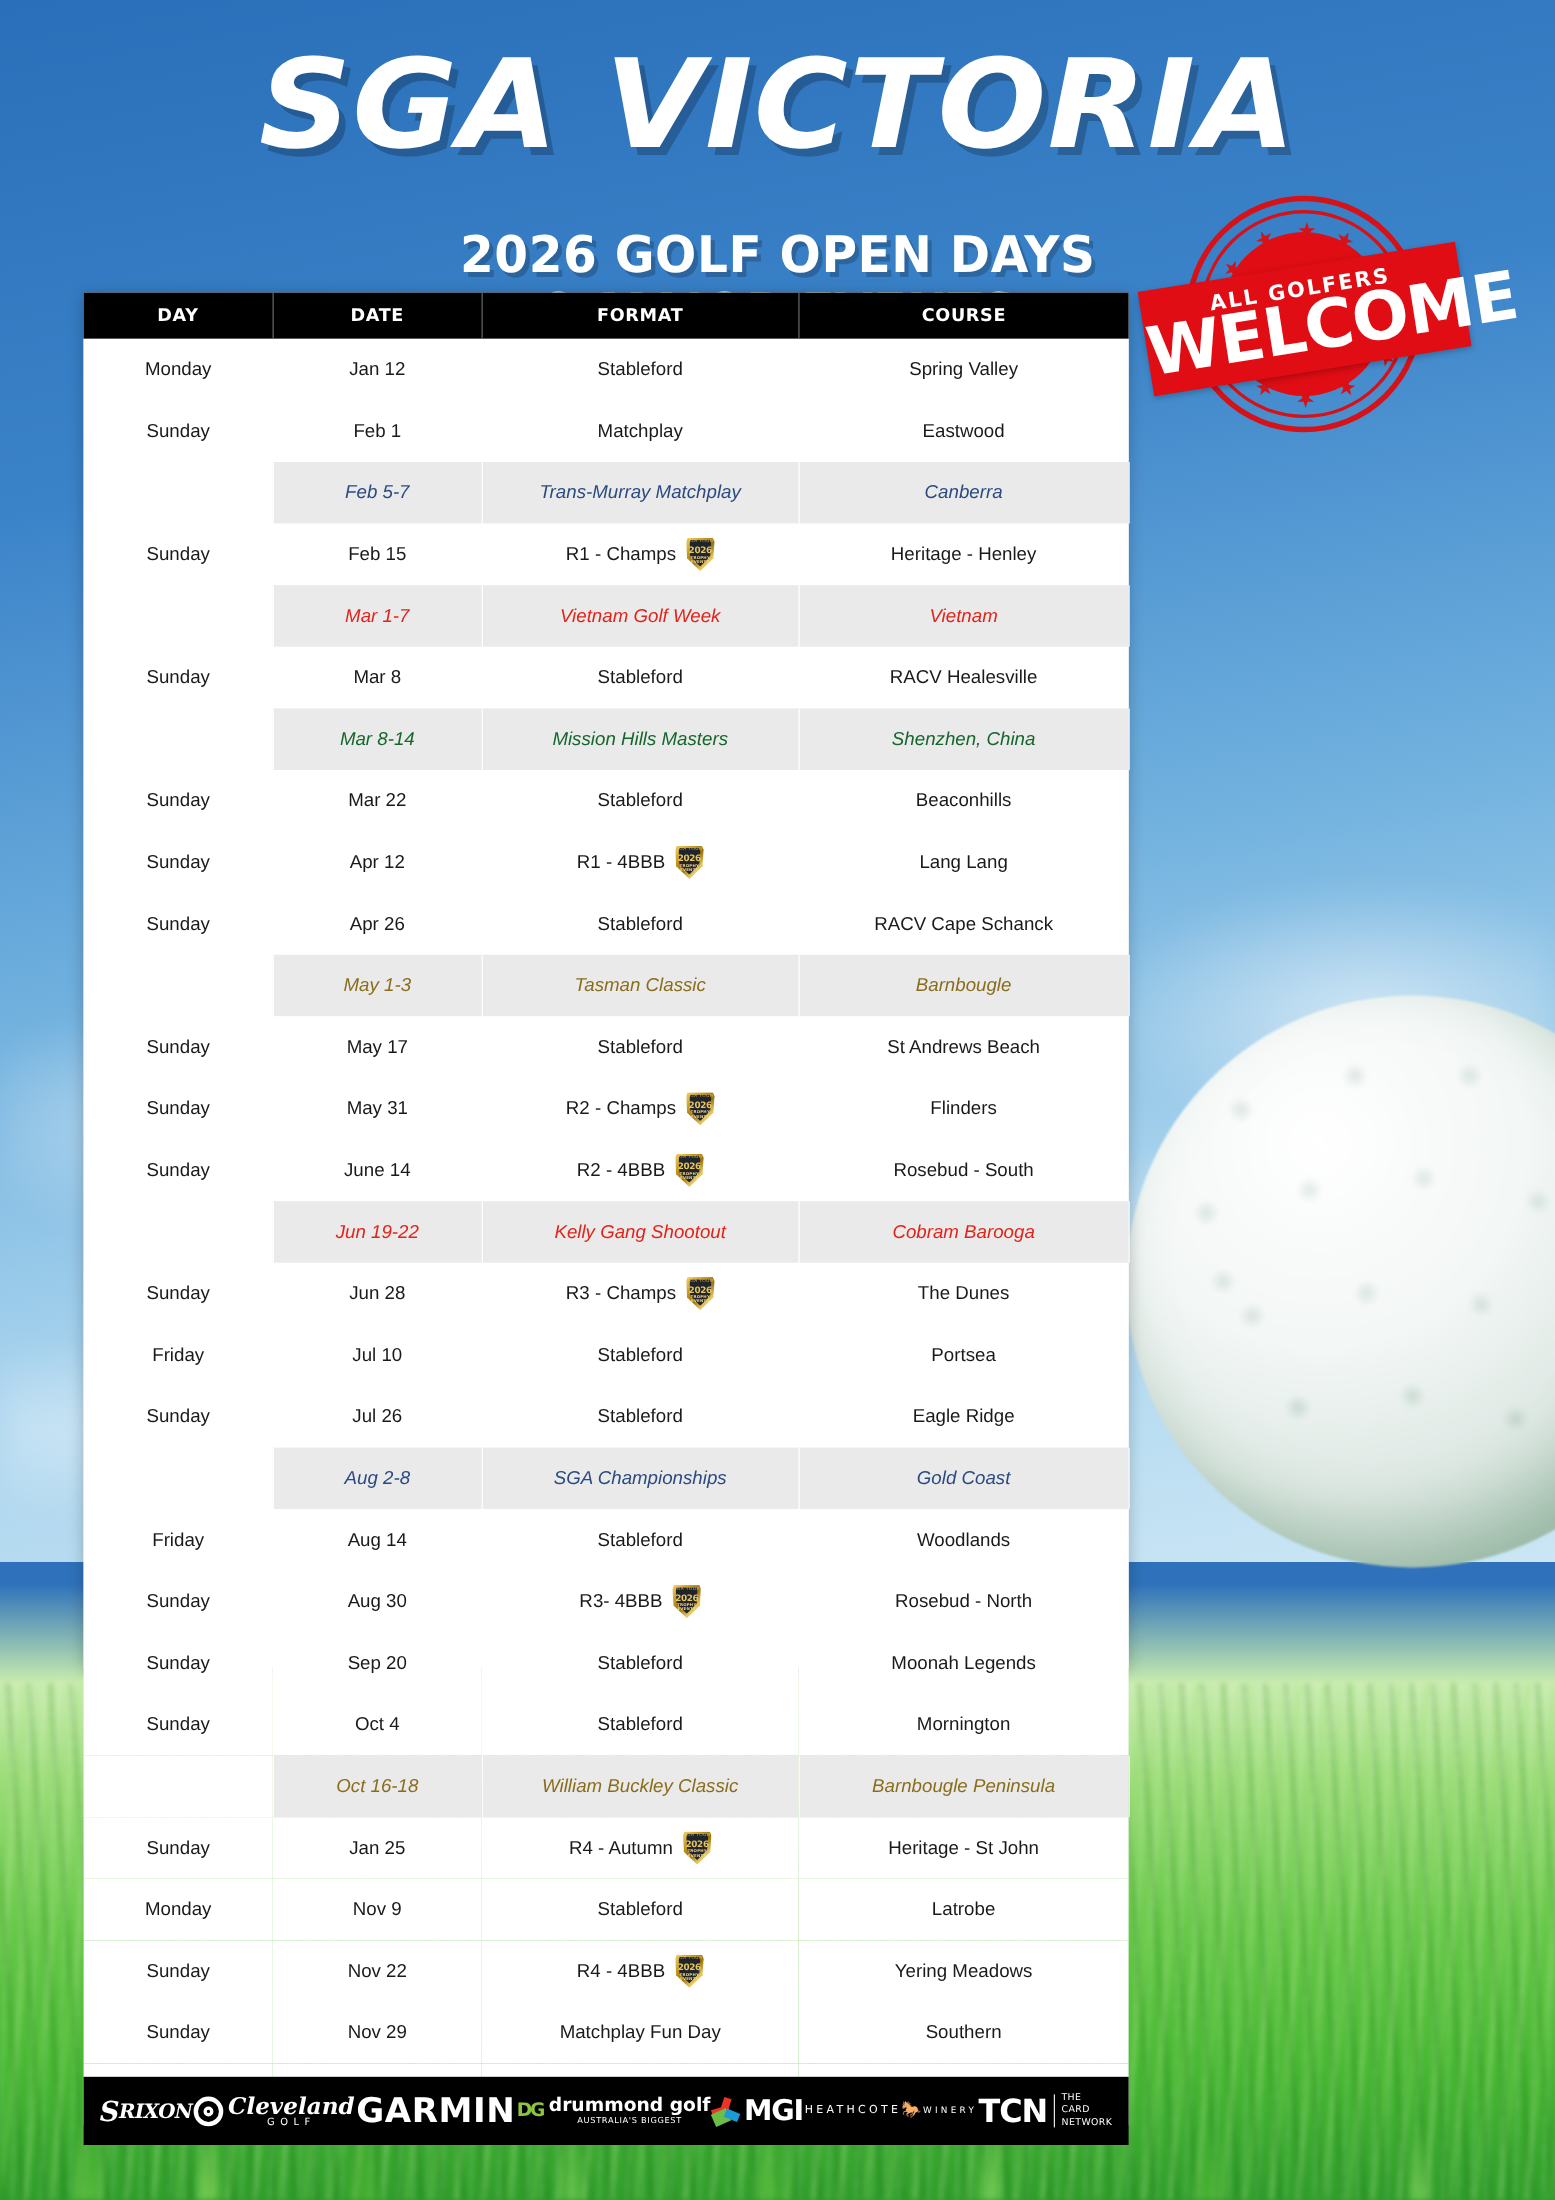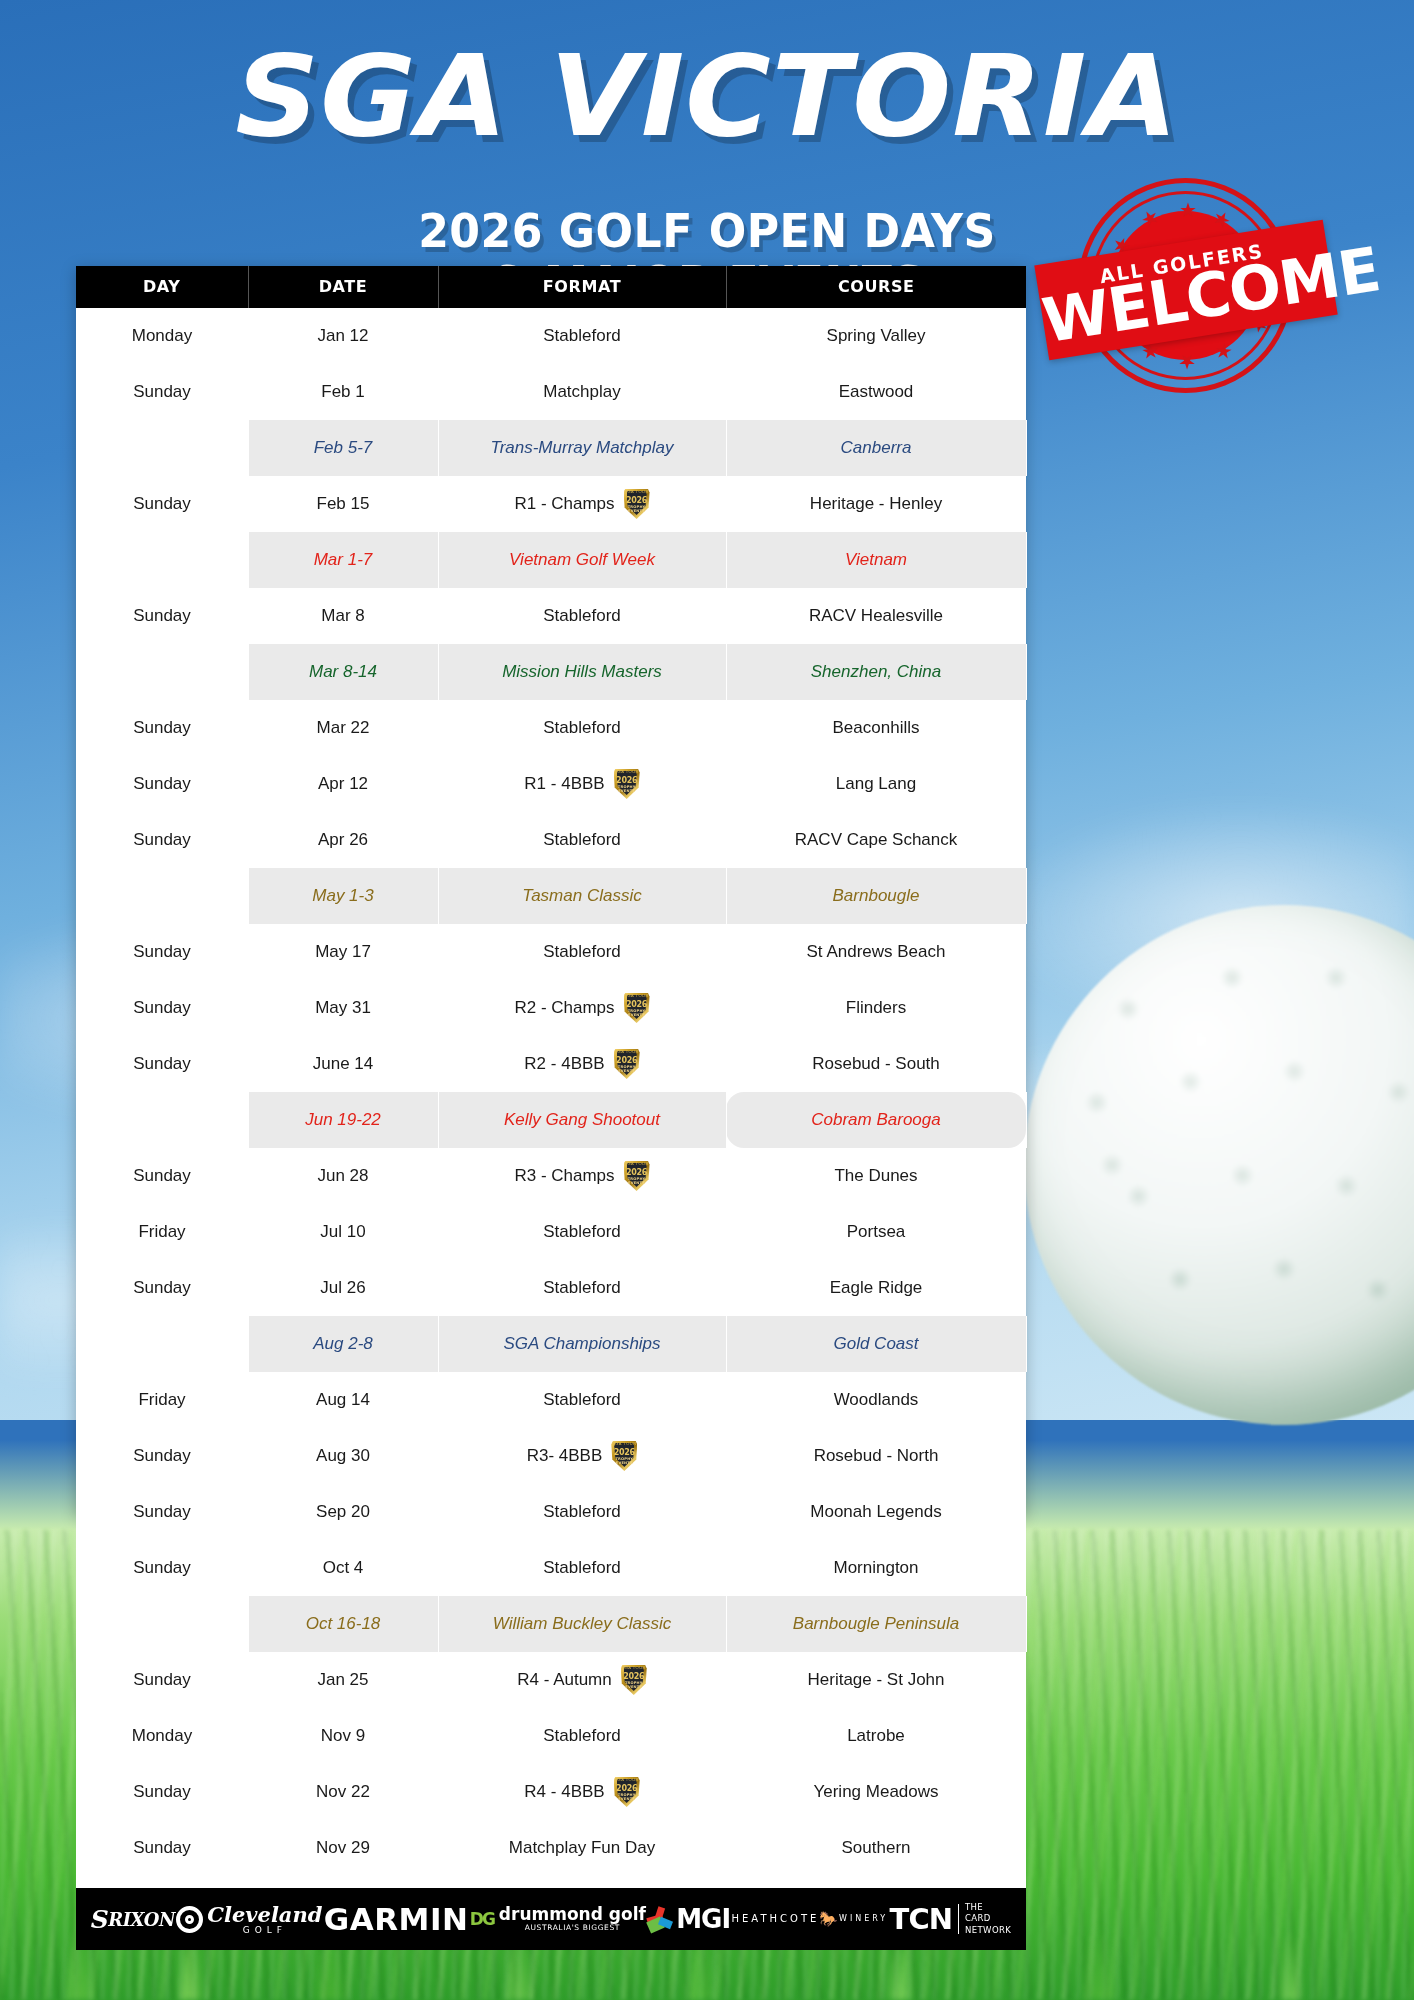--- a/index.html
+++ b/index.html
@@ -446,21 +446,21 @@
               </span>
             </span></td>
           <td>Rosebud - South</td>
         </tr>
         <tr class="trip">
           <td class="day"></td>
           <td style="color: rgb(226, 35, 26);">Jun 19-22</td>
           <td style="color: rgb(226, 35, 26);"><span class="fmtwrap">
               <span>Kelly Gang Shootout</span>
             </span></td>
-          <td style="color: rgb(226, 35, 26); border-radius: 18px;">Cobram Barooga</td>
+          <td style="color: rgb(226, 35, 26);">Cobram Barooga</td>
         </tr>
         <tr class="normal">
           <td class="day">Sunday</td>
           <td>Jun 28</td>
           <td><span class="fmtwrap">
               <span>R3 - Champs</span>
               <span class="badge">
                 <span class="sh"></span>
                 <span class="in"></span>
                 <span class="tp">SGA TOUR</span>

